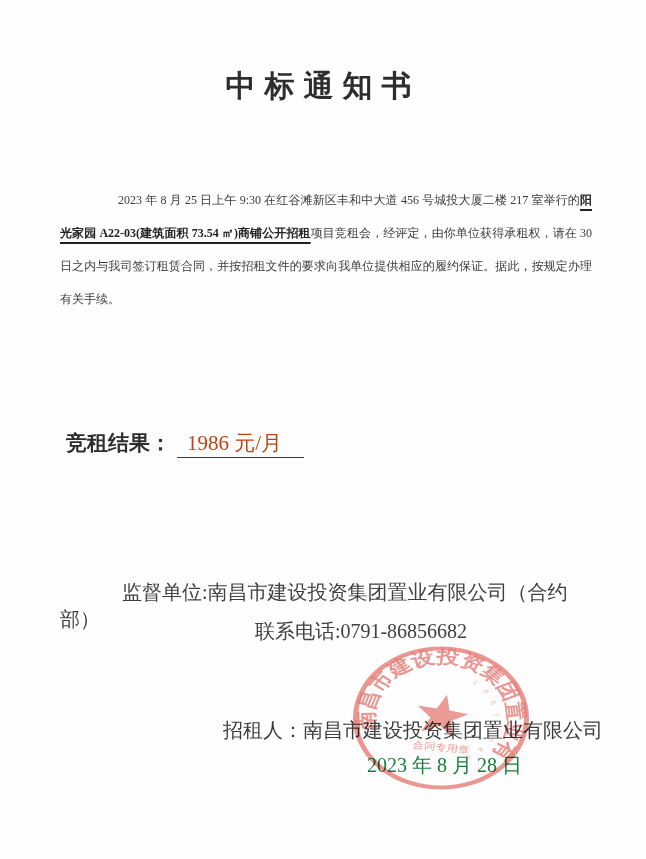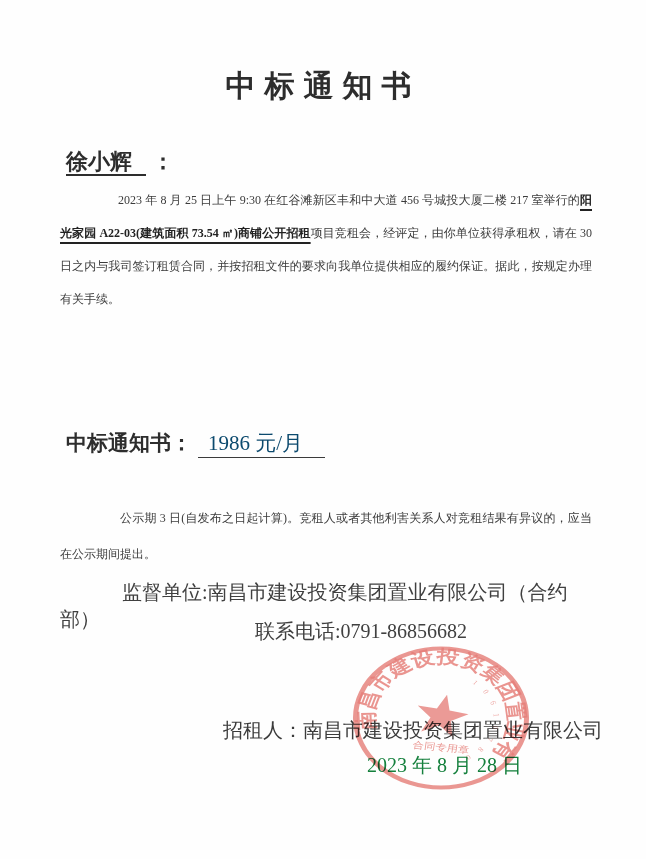--- a/index.html
+++ b/index.html
@@ -21,52 +21,48 @@
     font-size:12px;line-height:33px;text-align:justify;color:#3b3b3b;
   }
   .para1{top:184px;text-indent:58px;}
   .hl{
     font-weight:bold;color:#222;
     text-decoration:underline;text-underline-offset:5px;text-decoration-thickness:1.5px;
   }
   .result{position:absolute;top:429px;left:66px;font-size:21px;color:#2d2d2d;}
   .result-label{font-weight:bold;}
   .result-value{
-    border-bottom:1.5px solid #3b3b3b;padding:0 22px 2px 10px;margin-left:6px;color:#0c4a6e;
+    border-bottom:1.5px solid #3b3b3b;padding:0 22px 2px 10px;margin-left:6px;color:#c2410c;
   }
   .para2{top:501px;line-height:35.5px;text-indent:60px;}
   .line{position:absolute;left:60px;width:540px;font-size:20px;color:#404040;}
   .supervisor{top:579px;text-indent:62px;}
   .phone{top:618px;text-indent:62px;text-align:center;}
   .lessor{position:absolute;top:717px;left:223px;font-size:20px;color:#3b3b3b;font-family:Liberation Serif, serif;}
   .sign-date{position:absolute;top:752px;left:367px;font-size:20px;color:#15803d;}
   .seal{
     position:absolute;left:350px;top:644px;width:182px;height:148px;
     mix-blend-mode:multiply;opacity:0.92;pointer-events:none;
   }
   .seal svg{width:100%;height:100%;display:block;}
 </style>
 </head>
 <body>
 
 <div class="page">
 
   <h1 class="title">中标通知书</h1>
 
-  <div class="addressee">
-    <span class="addressee-name">徐小辉</span><span class="addressee-colon">：</span>
-  </div>
 
   <p class="para para1"><span>2023 年 8 月 25 日上午 9:30 在红谷滩新区丰和中大道 456 号城投大厦二楼 217 室举行的</span><span class="hl">阳光家园 A22-03(建筑面积 73.54 ㎡)商铺公开招租</span><span>项目竞租会，经评定，由你单位获得承租权，请在 30 日之内与我司签订租赁合同，并按招租文件的要求向我单位提供相应的履约保证。据此，按规定办理有关手续。</span></p>
 
   <div class="result">
-    <span class="result-label">中标通知书：</span><span class="result-value">1986 元/月</span>
+    <span class="result-label">竞租结果：</span><span class="result-value">1986 元/月</span>
   </div>
 
-  <p class="para para2">公示期 3 日(自发布之日起计算)。竞租人或者其他利害关系人对竞租结果有异议的，应当在公示期间提出。</p>
 
   <div class="line supervisor">监督单位:南昌市建设投资集团置业有限公司（合约部）</div>
   <div class="line phone">联系电话:0791-86856682</div>
 
   <div class="lessor">招租人：南昌市建设投资集团置业有限公司</div>
   <div class="sign-date">2023 年 8 月 28 日</div>
 
   <div class="seal">
     <svg viewBox="0 0 200 200" preserveAspectRatio="none">
       <defs>

